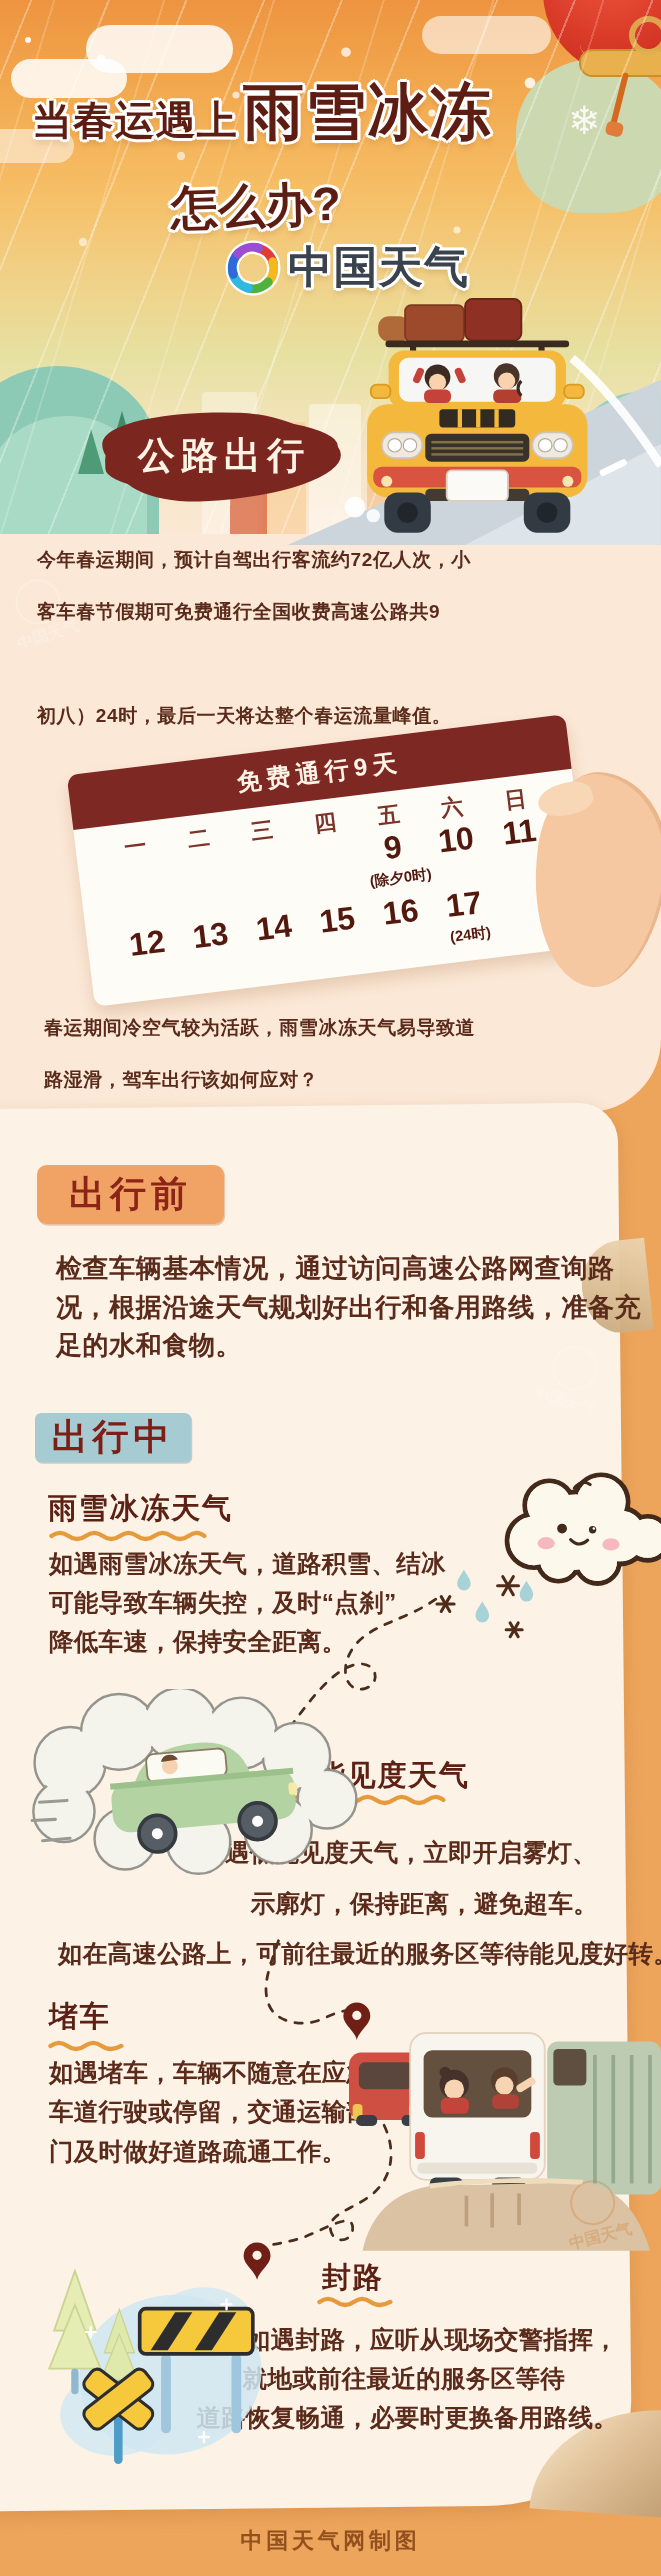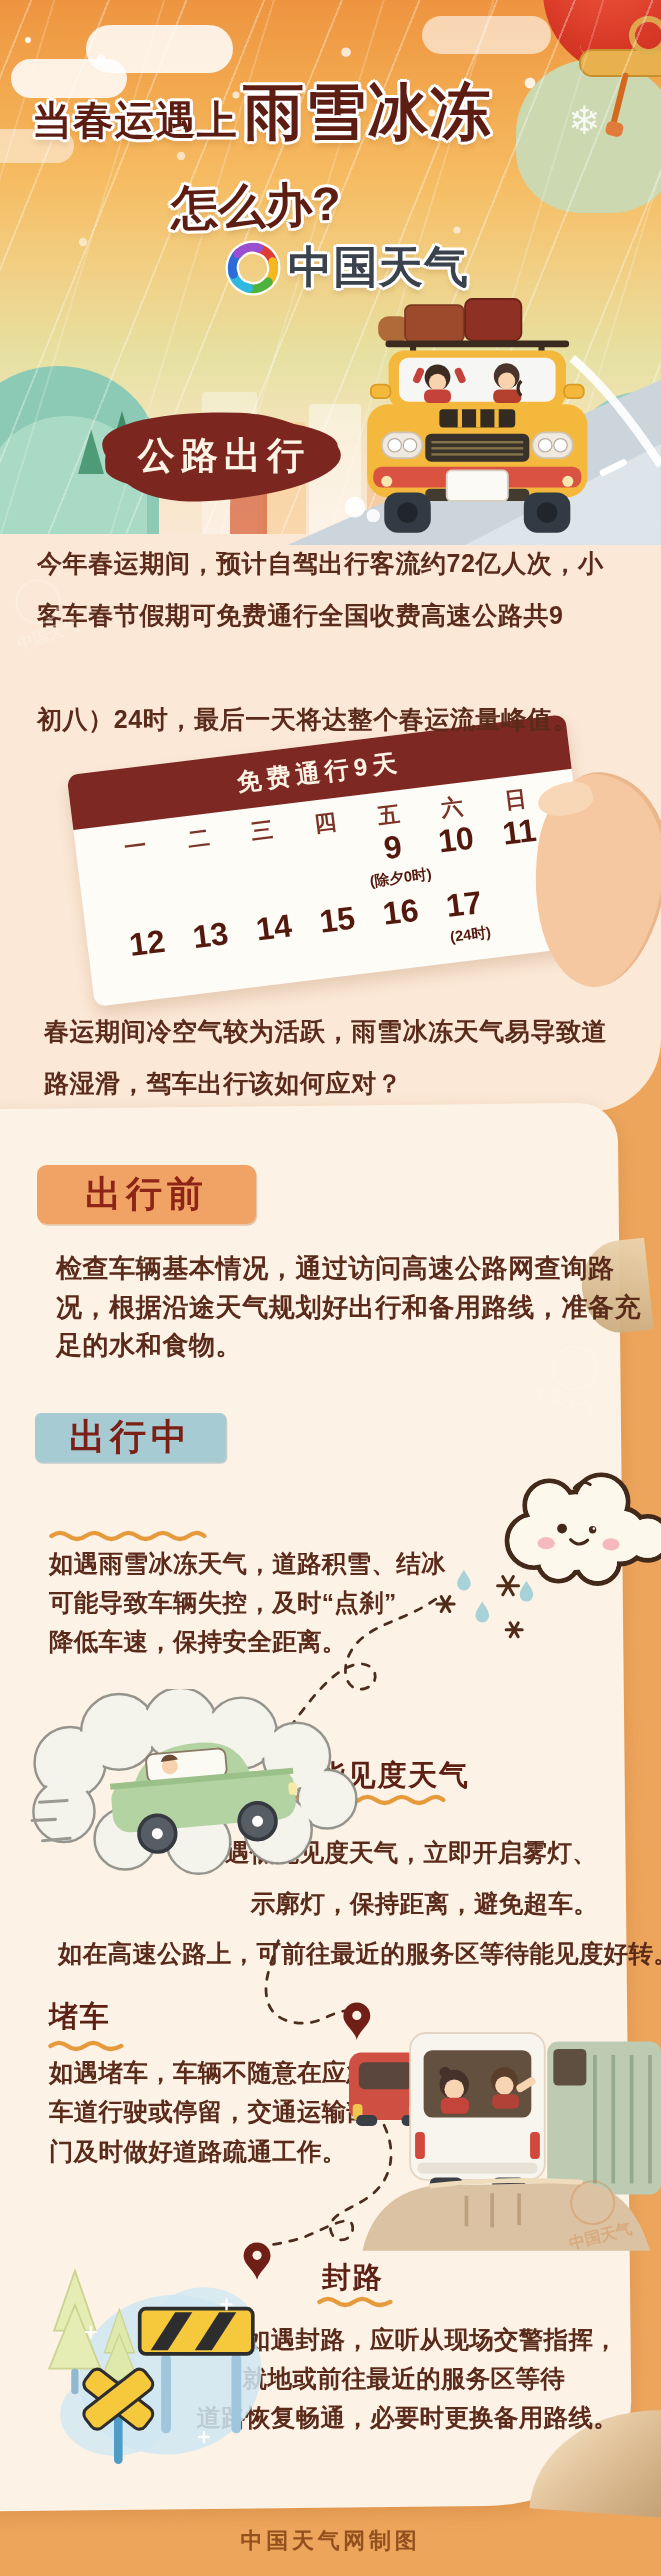--- a/index.html
+++ b/index.html
@@ -55,39 +55,39 @@
     transform:rotate(-0.6deg);border-radius:6.1px 39px 147px 6.1px / 6.1px 39px 104px 6.1px;
     box-shadow:0 6.1px 18.4px rgba(150,80,20,.18);}
   .curl-side{left:582px;top:1241px;width:67px;height:92px;z-index:3;opacity:.95;
     background:linear-gradient(200deg,#ecd5b0,#c9a97c);border-radius:60% 0 0 55% / 50% 0 0 50%;transform:rotate(-6deg);}
   .curl-bottom{left:533px;top:2406px;width:132px;height:107px;z-index:3;
     background:linear-gradient(135deg,#f6e6c8 8%,#dfbf96 55%,#c3a075 100%);
     border-radius:100% 0 0 0;transform:rotate(4deg);}
 
   
   .t-line{position:absolute;white-space:nowrap;font-weight:700;color:#5a2a1b;z-index:5;}
-  .f45{font-size:25px;letter-spacing:0.6px;text-align:right;}
+  .f45{font-size:19px;letter-spacing:0.6px;text-align:right;}
   .f42{font-size:26px;letter-spacing:0.6px;}
   .f40{font-size:24.5px;letter-spacing:0.3px;text-align:center;}
   .sec-head{position:absolute;font-size:29px;font-weight:900;color:#5c2114;letter-spacing:1.8px;z-index:5;white-space:nowrap;}
   .wavy{position:absolute;z-index:5;}
 
   
   .brushbadge{left:101px;top:411px;width:240px;height:89px;z-index:4;}
   .brushbadge .bb{position:absolute;background:#7b2720;}
   .bb1{inset:6.1px 3.7px;border-radius:34% 66% 40% 60%/55% 45% 60% 40%;transform:rotate(-2deg);}
   .bb2{inset:1.2px 12.2px 8.6px 1.2px;border-radius:60% 40% 55% 45%/45% 60% 40% 55%;transform:rotate(2deg);}
   .bb3{inset:9.8px 0 0 16px;border-radius:45% 55% 62% 38%/50%;transform:rotate(-3deg);}
   .brushbadge .bt{position:absolute;inset:0;display:flex;align-items:center;justify-content:center;
     color:#fdf3e4;font-size:37px;font-weight:900;letter-spacing:6.1px;padding-left:6.1px;}
   .tagbadge{position:absolute;display:flex;align-items:center;justify-content:center;
     font-weight:900;letter-spacing:4.9px;z-index:5;}
-  .tag-before{left:37px;top:1165px;width:219px;height:59px;background:#f1a366;border-radius:9.8px;
+  .tag-before{left:37px;top:1165px;width:187px;height:59px;background:#f1a366;border-radius:9.8px;
     color:#8c2517;font-size:36px;box-shadow:1.2px 1.8px 0 rgba(190,120,60,.35);}
-  .tag-during{left:35px;top:1413px;width:191px;height:49px;background:#a7cbd3;border-radius:6.1px;
+  .tag-during{left:35px;top:1413px;width:156px;height:49px;background:#a7cbd3;border-radius:6.1px;
     color:#7c2017;font-size:36px;box-shadow:1.2px 1.8px 0 rgba(120,160,170,.45);}
 
   
   .calwrap{left:70px;top:710px;width:539px;height:312px;z-index:4;}
   .calcard{position:absolute;left:9.2px;top:34px;width:502px;height:233px;background:#fefcf6;
     border-radius:11px;transform:rotate(-7deg);box-shadow:0 8.6px 14.7px rgba(140,70,20,.18);}
   .calhead{position:absolute;left:0;top:0;right:0;height:55px;background:#7e2823;border-radius:11px 11px 0 0;
     display:flex;align-items:center;justify-content:center;color:#fdf3e4;font-size:24.5px;font-weight:800;letter-spacing:4.9px;}
   .calgrid{position:absolute;left:27.6px;right:27.6px;display:grid;grid-template-columns:repeat(7,1fr);text-align:center;}
   .calgrid.wd{top:64px;font-size:22px;font-weight:700;color:#7c3328;}
@@ -285,20 +285,21 @@
   <div class="t-line f45" style="left:44px;top:1015px">春运期间冷空气较为活跃，雨雪冰冻天气易导致道</div>
   <div class="t-line f45" style="left:44px;top:1067px">路湿滑，驾车出行该如何应对？</div>
 
   <div class="tagbadge tag-before">出行前</div>
   <div class="t-line f42" style="left:56px;top:1290px">况，根据沿途天气规划好出行和备用路线，准备充</div>
   <div class="t-line f42" style="left:56px;top:1251px">检查车辆基本情况，通过访问高速公路网查询路</div>
   <div class="t-line f42" style="left:56px;top:1328px">足的水和食物。</div>
 
   <div class="tagbadge tag-during">出行中</div>
 
+  <div class="sec-head" style="left:48px;top:1489px">雨雪冰冻天气</div>
   <svg class="wavy" style="left:49px;top:1528px" width="159" height="13.5" viewBox="0 0 260 22">
     <path d="M4 13 Q 18 3 32 13 T 60 13 T 88 13 T 116 13 T 144 13 T 172 13 T 200 13 T 228 13 T 254 13" stroke="#e59a3c" stroke-width="7" fill="none" stroke-linecap="round"></path>
   </svg>
   <div class="t-line f40" style="left:49px;top:1547px">如遇雨雪冰冻天气，道路积雪、结冰</div>
   <div class="t-line f40" style="left:49px;top:1625px">降低车速，保持安全距离。</div>
   <div class="t-line f40" style="left:49px;top:1586px">可能导致车辆失控，及时“点刹”</div>
 
   <svg class="abs" style="left:490px;top:1460px;z-index:5" width="171" height="153" viewBox="0 0 280 250">
     <g stroke="#42291a" stroke-width="8" fill="#fdf8ec">
       <circle cx="140" cy="118" r="66"></circle>

